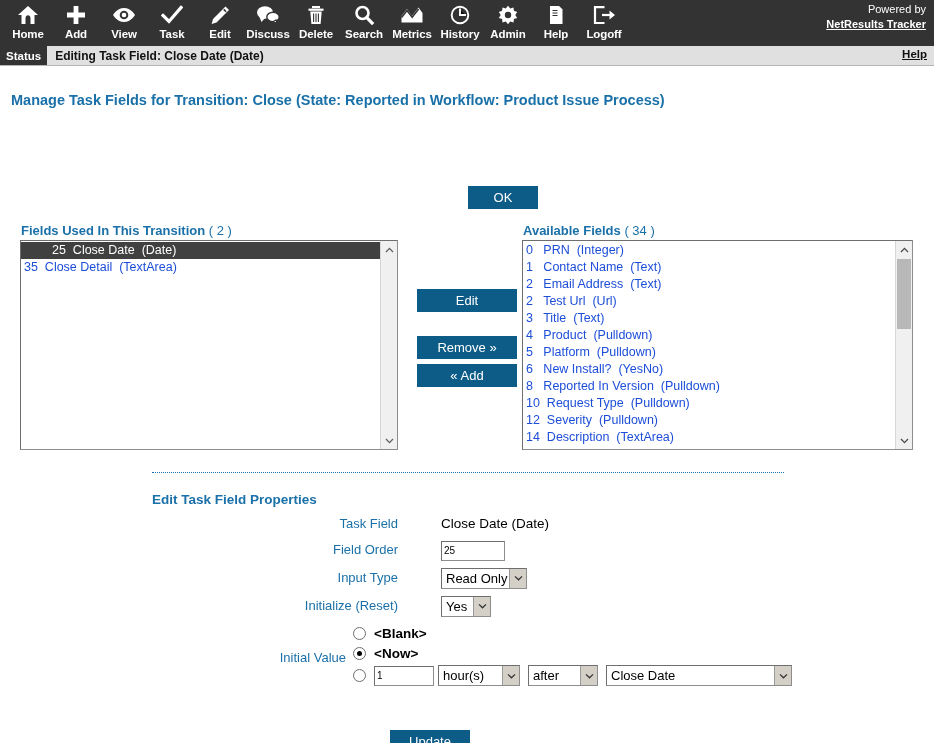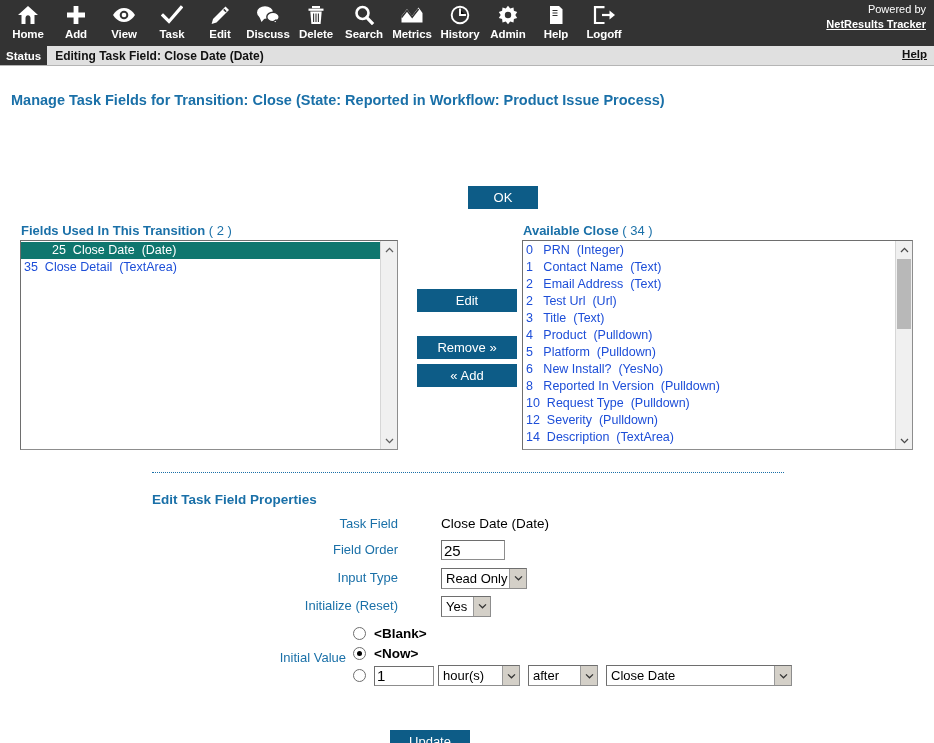--- a/index.html
+++ b/index.html
@@ -157,21 +157,21 @@
   }
   .list-item {
     font-size: 12.5px;
     line-height: 17px;
     padding: 0 3px;
     white-space: pre;
     color: #1d4ed8;
     cursor: default;
   }
   .list-item.selected {
-    background: #0f766e;
+    background: #404040;
     color: #ffffff;
     padding-left: 31px;
   }
   
   .sbar {
     width: 17px;
     background: #f0f0f0;
     border-left: 1px solid #d6d6d6;
     position: relative;
     cursor: pointer;
@@ -246,21 +246,21 @@
     font-size: 13px;
     line-height: 19px;
   }
   .fvalue .static-bold {
     font-weight: normal;
     color: #000000;
     font-size: 13.5px;
   }
   input.txt {
     font-family: "Liberation Sans", sans-serif;
-    font-size: 15px;
+    font-size: 10px;
     border: 1px solid #8d8d8d;
     border-top-color: #6e6e6e;
     border-left-color: #6e6e6e;
     padding: 1px 2px;
     background: #ffffff;
     color: #000;
     height: 20px;
   }
   #field-order { width: 64px; }
   #offset-num  { width: 60px; }
@@ -525,21 +525,21 @@
           </svg>
       </div>
     </div>
   </div>
 
   <button class="btn" id="btn-edit">Edit</button>
   <button class="btn" id="btn-remove">Remove »</button>
   <button class="btn" id="btn-add">« Add</button>
 
   <div class="list-title" id="right-title">
-    <span>Available Close</span>
+    <span>Available Fields</span>
     <span class="count">( 34 )</span>
   </div>
   <div class="listbox" id="right-list">
     <div class="list-items" id="right-items">
         <div class="list-item">0   PRN  (Integer)</div>
         <div class="list-item">1   Contact Name  (Text)</div>
         <div class="list-item">2   Email Address  (Text)</div>
         <div class="list-item">2   Test Url  (Url)</div>
         <div class="list-item">3   Title  (Text)</div>
         <div class="list-item">4   Product  (Pulldown)</div>

